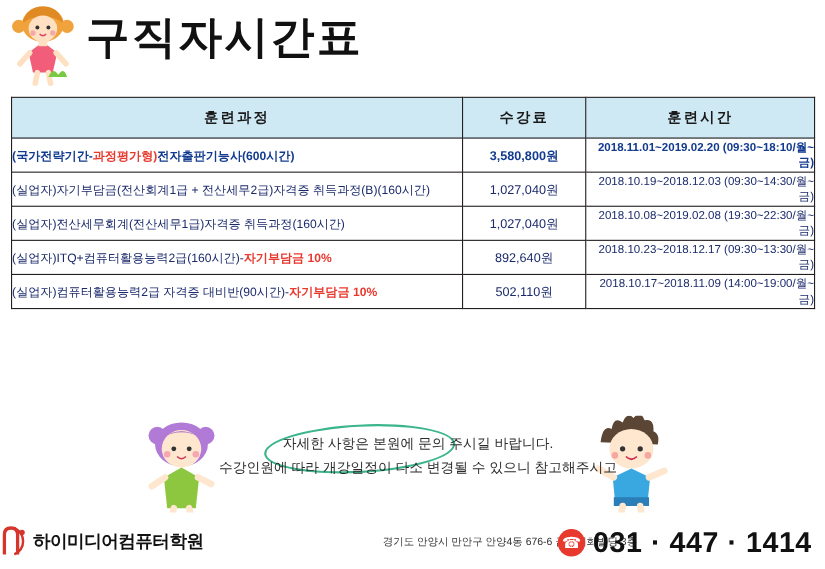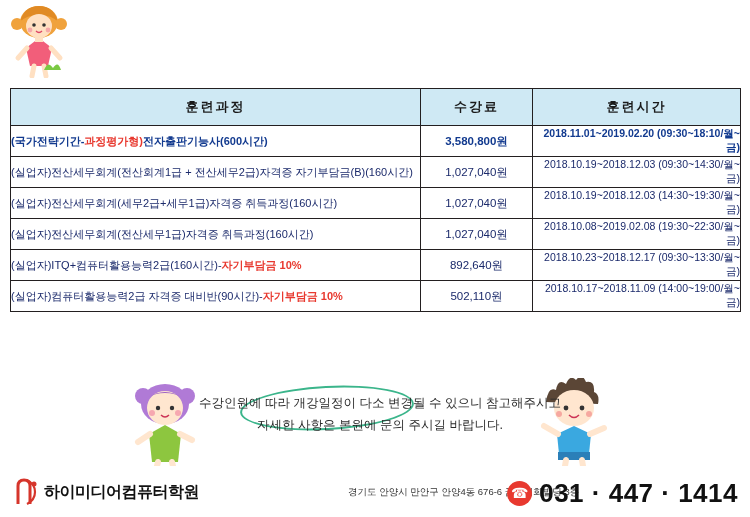--- a/index.html
+++ b/index.html
@@ -143,21 +143,21 @@
   
   .footer {
     position: absolute;
     left: 0;
     top: 470px;
     width: 750px;
     height: 47px;
   }
   .logo-wrap {
     position: absolute;
-    left: 14px;
+    left: 0;
     top: 8px;
     display: flex;
     align-items: center;
   }
   .logo-mark {
     width: 26px;
     height: 28px;
     margin-right: 4px;
   }
   .logo-text {
@@ -229,20 +229,21 @@
     <rect x="27" y="33" width="8" height="5" fill="#ffe0c2"></rect>
 
     <path d="M19 44 l-9 10" stroke="#ffe0c2" stroke-width="5" stroke-linecap="round"></path>
     <path d="M43 44 l9 10" stroke="#ffe0c2" stroke-width="5" stroke-linecap="round"></path>
 
     <path d="M26 62 l-2 10" stroke="#ffe0c2" stroke-width="5" stroke-linecap="round"></path>
     <path d="M36 62 l2 10" stroke="#ffe0c2" stroke-width="5" stroke-linecap="round"></path>
 
     <path d="M36 66 q4 -10 9 -2 q5 -8 8 2 z" fill="#7ac943"></path>
   </svg>
+  <div class="page-title">구직자시간표</div>
 </div>
 
 <div class="table-wrap">
   <table class="schedule">
     <colgroup>
       <col class="c-course">
       <col class="c-fee">
       <col class="c-time">
     </colgroup>
     <thead>
@@ -252,28 +253,23 @@
         <th>훈련시간</th>
       </tr>
     </thead>
     <tbody id="table-body">
         <tr class="row-blue">
           <td class="course"><span>(국가전략기간-</span><span class="hl-red-bold">과정평가형)</span><span>전자출판기능사(600시간)</span></td>
           <td class="fee">3,580,800원</td>
           <td class="time">2018.11.01~2019.02.20 (09:30~18:10/월~금)</td>
         </tr>
         <tr class="">
-          <td class="course"><span>(실업자)전산세무회계(전산회계1급 + 전산세무2급)자격증 자기부담금(B)(160시간)</span></td>
+          <td class="course"><span>(실업자)자기부담금(전산회계1급 + 전산세무2급)자격증 취득과정(B)(160시간)</span></td>
           <td class="fee">1,027,040원</td>
           <td class="time">2018.10.19~2018.12.03 (09:30~14:30/월~금)</td>
-        </tr>
-        <tr class="">
-          <td class="course"><span>(실업자)전산세무회계(세무2급+세무1급)자격증 취득과정(160시간)</span></td>
-          <td class="fee">1,027,040원</td>
-          <td class="time">2018.10.19~2018.12.03 (14:30~19:30/월~금)</td>
         </tr>
         <tr class="">
           <td class="course"><span>(실업자)전산세무회계(전산세무1급)자격증 취득과정(160시간)</span></td>
           <td class="fee">1,027,040원</td>
           <td class="time">2018.10.08~2019.02.08 (19:30~22:30/월~금)</td>
         </tr>
         <tr class="">
           <td class="course"><span>(실업자)ITQ+컴퓨터활용능력2급(160시간)-</span><span class="hl-red-bold">자기부담금 10%</span></td>
           <td class="fee">892,640원</td>
           <td class="time">2018.10.23~2018.12.17 (09:30~13:30/월~금)</td>
@@ -329,22 +325,22 @@
     <path d="M70 56 l14 -6" stroke="#ffe6cf" stroke-width="6" stroke-linecap="round"></path>
 
     <rect x="38" y="74" width="32" height="8" fill="#2b7fb8"></rect>
     <path d="M46 82 l-1 6" stroke="#ffe6cf" stroke-width="6" stroke-linecap="round"></path>
     <path d="M62 82 l1 6" stroke="#ffe6cf" stroke-width="6" stroke-linecap="round"></path>
   </svg>
 
   <div class="ellipse"></div>
 
   <div class="note-text">
+    <div>자세한 사항은 본원에 문의 주시길 바랍니다.</div>
     <div>수강인원에 따라 개강일정이 다소 변경될 수 있으니 참고해주시고</div>
-    <div>자세한 사항은 본원에 문의 주시길 바랍니다.</div>
   </div>
 </div>
 
 <div class="footer">
   <div class="logo-wrap">
     <svg class="logo-mark" viewBox="0 0 26 28">
       <path d="M4 26 L4 8 q0 -6 6 -6 q6 0 6 6 L16 26" stroke="#d6352b" stroke-width="3" fill="none"></path>
       <path d="M13 2 q8 4 8 12 q0 8 -8 12" stroke="#d6352b" stroke-width="2.2" fill="none"></path>
       <circle cx="20" cy="6" r="2.5" fill="#d6352b"></circle>
     </svg>

